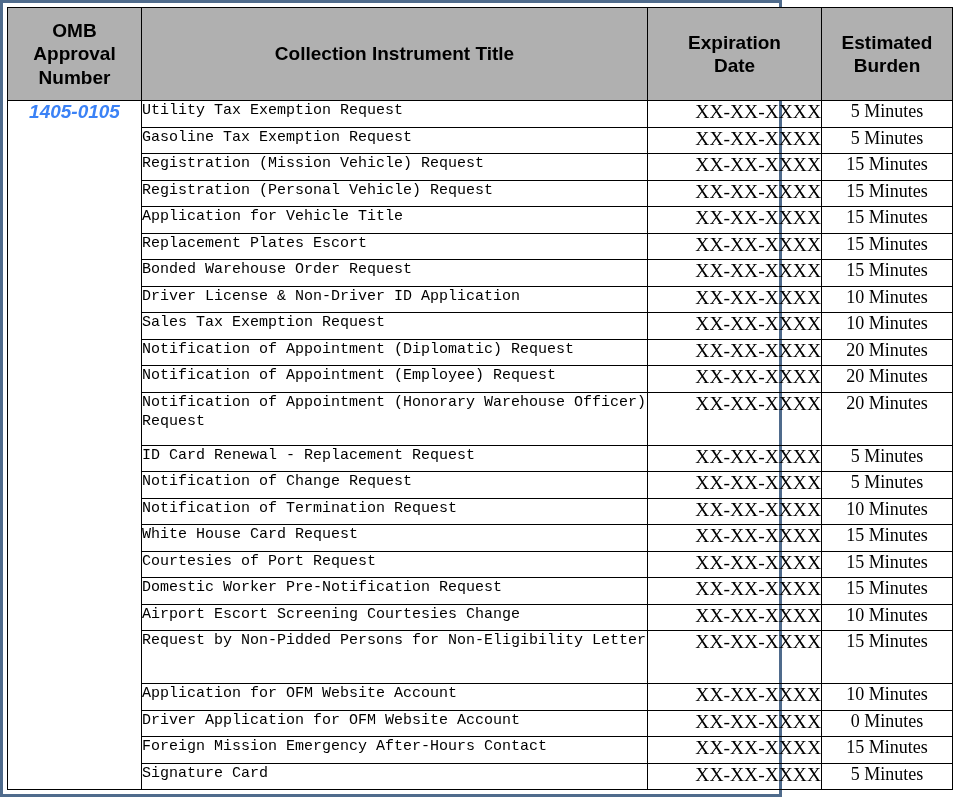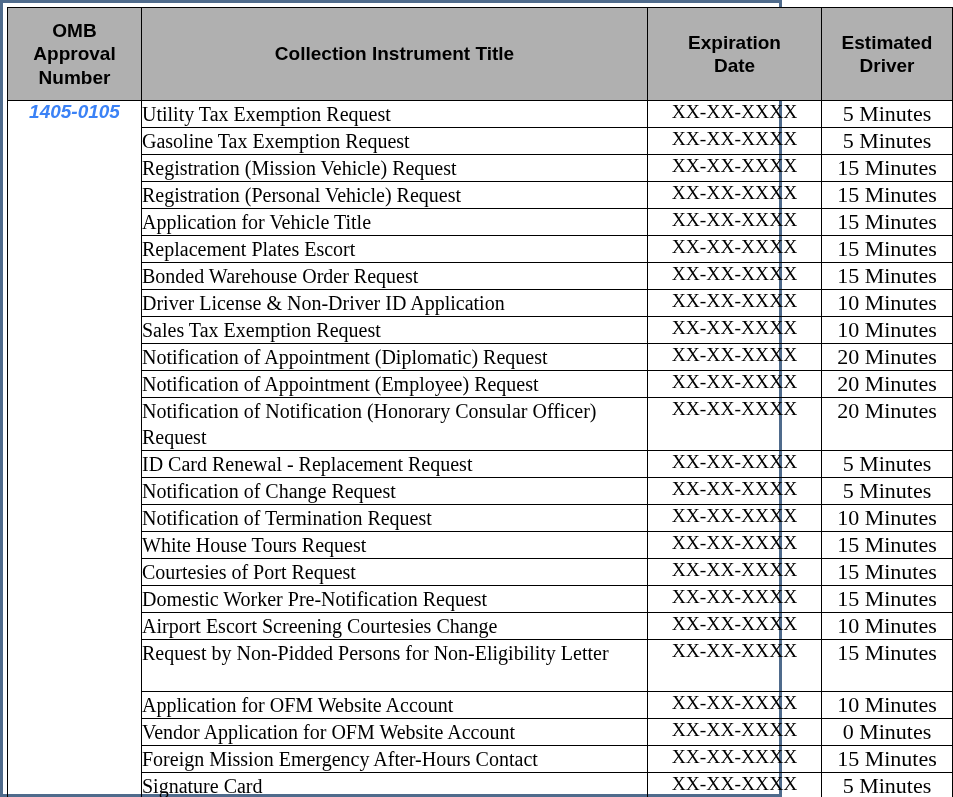--- a/index.html
+++ b/index.html
@@ -53,35 +53,36 @@
     vertical-align: top;
     text-align: center;
     font-family: Liberation Sans, sans-serif;
     font-style: italic;
     font-weight: bold;
     font-size: 19px;
     color: #3b82f6;
     padding-top: 3px;
   }
   td.title-cell {
-    font-size: 20px;
+    font-size: 15px;
     text-align: left;
     padding: 1px 4px 1px 7px;
     line-height: 1.3;
     vertical-align: top;
     white-space: normal;
+    font-family: Liberation Mono, monospace;
   }
   td.exp-cell {
     font-size: 19.5px;
-    text-align: center;
+    text-align: right;
     vertical-align: top;
     padding: 1px 2px;
   }
   td.burden-cell {
-    font-size: 22px;
+    font-size: 18px;
     text-align: center;
     vertical-align: top;
     padding: 1px 2px;
   }
   tr.row-tall td.title-cell,
   tr.row-tall td.exp-cell,
   tr.row-tall td.burden-cell {
     height: 51px;
   }
   tr.row-normal td.title-cell,
@@ -108,21 +109,21 @@
           <span>Approval</span><br>
           <span>Number</span>
         </th>
         <th>Collection Instrument Title</th>
         <th>
           <span>Expiration</span><br>
           <span>Date</span>
         </th>
         <th>
           <span>Estimated</span><br>
-          <span>Driver</span>
+          <span>Burden</span>
         </th>
       </tr>
     </thead>
     <tbody id="tbody">
         <tr class="row-normal">
           <td class="omb-cell" rowspan="24">1405-0105</td>
           <td class="title-cell">Utility Tax Exemption Request</td>
           <td class="exp-cell">XX-XX-XXXX</td>
           <td class="burden-cell">5 Minutes</td>
         </tr>
@@ -170,41 +171,41 @@
           <td class="title-cell">Notification of Appointment (Diplomatic) Request</td>
           <td class="exp-cell">XX-XX-XXXX</td>
           <td class="burden-cell">20 Minutes</td>
         </tr>
         <tr class="row-normal">
           <td class="title-cell">Notification of Appointment (Employee) Request</td>
           <td class="exp-cell">XX-XX-XXXX</td>
           <td class="burden-cell">20 Minutes</td>
         </tr>
         <tr class="row-tall">
-          <td class="title-cell">Notification of Notification (Honorary Consular Officer) Request</td>
+          <td class="title-cell">Notification of Appointment (Honorary Warehouse Officer) Request</td>
           <td class="exp-cell">XX-XX-XXXX</td>
           <td class="burden-cell">20 Minutes</td>
         </tr>
         <tr class="row-normal">
           <td class="title-cell">ID Card Renewal - Replacement Request</td>
           <td class="exp-cell">XX-XX-XXXX</td>
           <td class="burden-cell">5 Minutes</td>
         </tr>
         <tr class="row-normal">
           <td class="title-cell">Notification of Change Request</td>
           <td class="exp-cell">XX-XX-XXXX</td>
           <td class="burden-cell">5 Minutes</td>
         </tr>
         <tr class="row-normal">
           <td class="title-cell">Notification of Termination  Request</td>
           <td class="exp-cell">XX-XX-XXXX</td>
           <td class="burden-cell">10 Minutes</td>
         </tr>
         <tr class="row-normal">
-          <td class="title-cell">White House Tours Request</td>
+          <td class="title-cell">White House Card Request</td>
           <td class="exp-cell">XX-XX-XXXX</td>
           <td class="burden-cell">15 Minutes</td>
         </tr>
         <tr class="row-normal">
           <td class="title-cell">Courtesies of Port Request</td>
           <td class="exp-cell">XX-XX-XXXX</td>
           <td class="burden-cell">15 Minutes</td>
         </tr>
         <tr class="row-normal">
           <td class="title-cell">Domestic Worker Pre-Notification Request</td>
@@ -220,21 +221,21 @@
           <td class="title-cell">Request by Non-Pidded Persons for Non-Eligibility Letter</td>
           <td class="exp-cell">XX-XX-XXXX</td>
           <td class="burden-cell">15 Minutes</td>
         </tr>
         <tr class="row-normal">
           <td class="title-cell">Application for OFM Website Account</td>
           <td class="exp-cell">XX-XX-XXXX</td>
           <td class="burden-cell">10 Minutes</td>
         </tr>
         <tr class="row-normal">
-          <td class="title-cell">Vendor Application for OFM Website Account</td>
+          <td class="title-cell">Driver Application for OFM Website Account</td>
           <td class="exp-cell">XX-XX-XXXX</td>
           <td class="burden-cell">0 Minutes</td>
         </tr>
         <tr class="row-normal">
           <td class="title-cell">Foreign Mission Emergency After-Hours Contact</td>
           <td class="exp-cell">XX-XX-XXXX</td>
           <td class="burden-cell">15 Minutes</td>
         </tr>
         <tr class="row-normal">
           <td class="title-cell">Signature Card</td>

